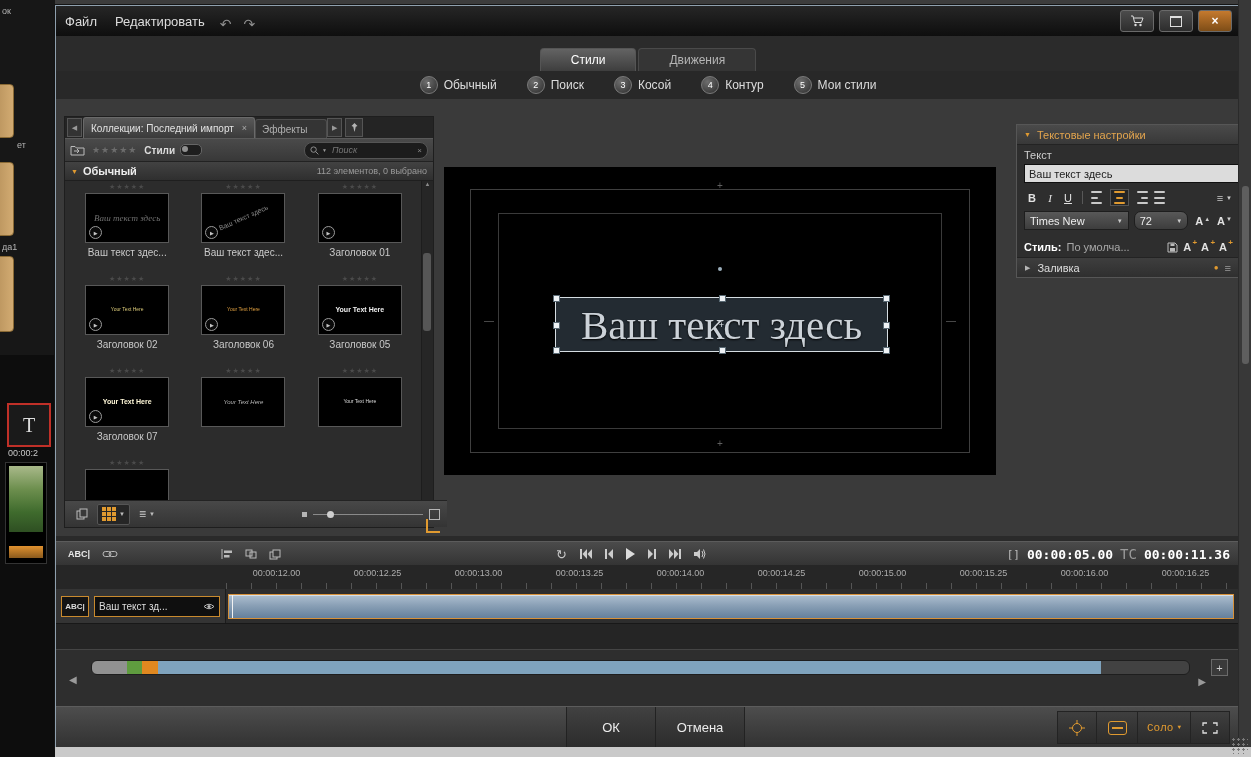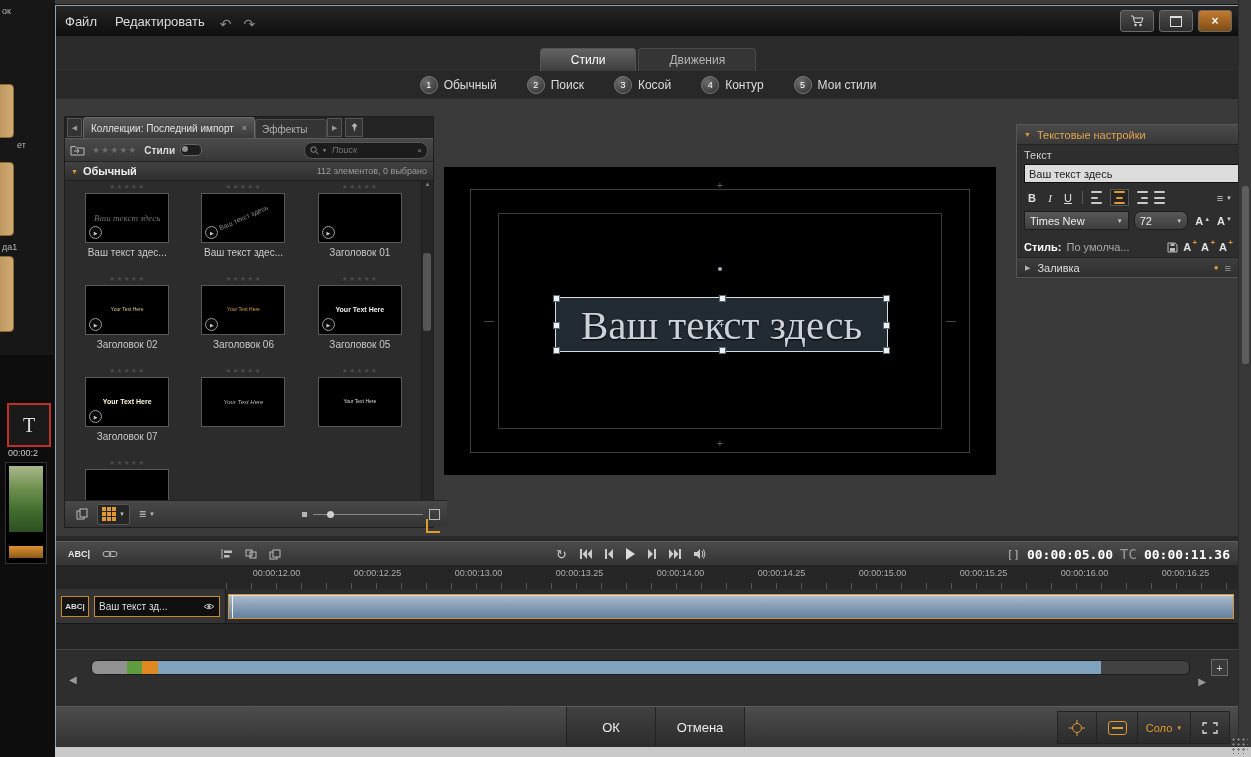--- a/index.html
+++ b/index.html
@@ -261,21 +261,21 @@
             border-left:1px solid #222;border-right:1px solid #222;color:#ececec;font-size:13px;
             display:flex;align-items:center;justify-content:center;}
   #ok-btn{left:510px;}
   #cancel-btn{left:599px;}
   #footer-right{position:absolute;right:10px;top:4px;height:31px;display:flex;border:1px solid #232323;}
   .fr-btn{display:flex;align-items:center;justify-content:center;gap:4px;background:linear-gradient(#3f3f3f,#2b2b2b);
           border-right:1px solid #232323;}
   .fr-btn:last-child{border-right:none;}
   #fr-target{width:38px;}
   #fr-pip{width:40px;}
-  #fr-solo{width:52px;color:#e09a30;font-size:11px;}
+  #fr-solo{width:52px;color:#e09a30;font-size:11px;font-family:Liberation Mono, monospace;}
   #fr-solo .dd{font-size:6px;color:#e09a30;}
   #fr-expand{width:38px;}
   .pip-glyph{width:17px;height:12px;border:1px solid #e09a30;border-radius:3px;position:relative;}
   .pip-glyph:after{content:"";position:absolute;left:3px;right:3px;top:5px;height:2px;background:#e09a30;}
 </style>
 </head>
 <body>
 
 <div id="left-strip">
   <span class="ls-frag" id="ls-frag0">ок</span>

